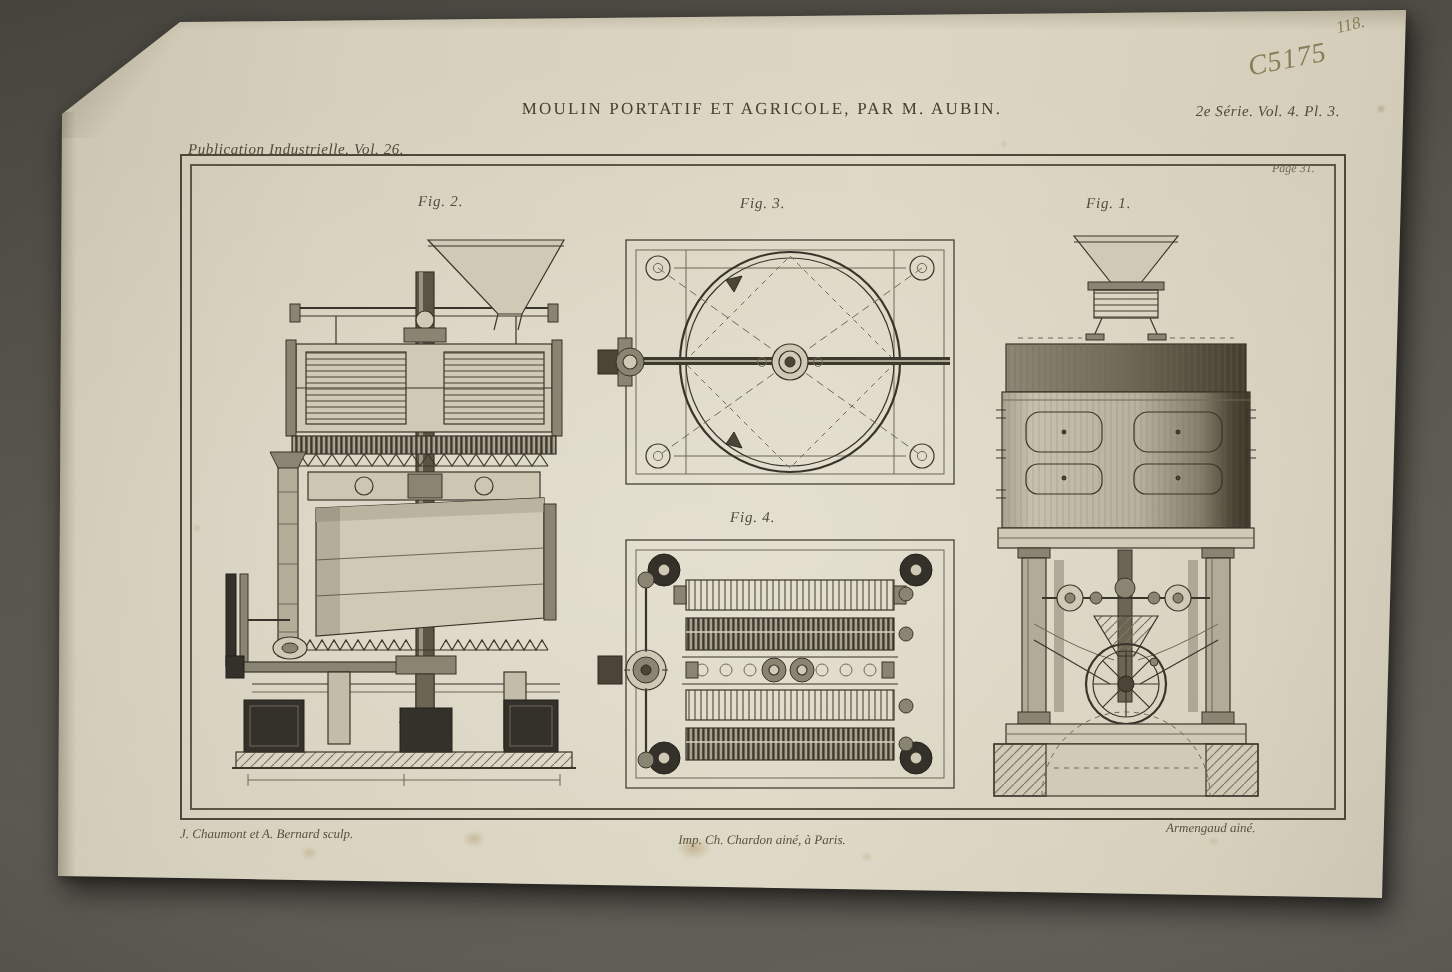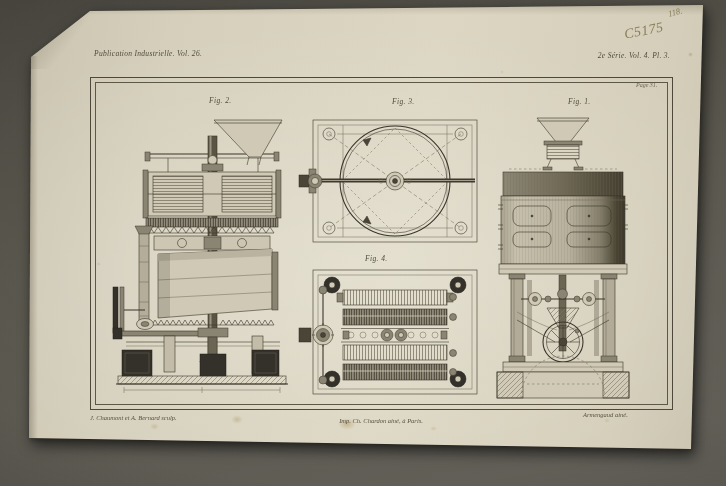--- a/index.html
+++ b/index.html
@@ -23,26 +23,26 @@
   .edge-shade{position:absolute;left:29px;top:56px;width:9px;height:383px;
     background:linear-gradient(90deg, rgba(55,45,22,.28), rgba(55,45,22,0));}
   .top-shade{position:absolute;left:88px;top:5px;width:616px;height:10px;
     background:linear-gradient(180deg, rgba(60,52,30,.18), rgba(60,52,30,0));}
   .stain{position:absolute;border-radius:50%;pointer-events:none;}
 
   .frame-outer{position:absolute;left:90px;top:77px;width:581px;height:331px;border:1px solid #4d4839;}
   .frame-inner{position:absolute;inset:4px;border:1px solid #5d5747;}
 
   .txt{position:absolute;color:#4f4a3b;white-space:nowrap;}
-  .hdr-left{left:94px;top:49px;font-style:italic;font-size:7.5px;letter-spacing:.3px;}
+  .hdr-left{left:94px;top:70px;font-style:italic;font-size:7.5px;letter-spacing:.3px;}
   .hdr-right{left:540px;top:51px;width:130px;text-align:right;font-style:italic;font-size:7.5px;letter-spacing:.3px;}
   .title{left:90px;top:49px;width:582px;text-align:center;font-size:8.5px;letter-spacing:1.1px;color:#44402f;}
   .page-note{left:636px;top:82px;font-style:italic;font-size:6px;color:#6e6857;}
   .figlabel{font-style:italic;font-size:7.5px;color:#4f4a3c;letter-spacing:.4px;}
-  .fl2{left:188px;top:96px;margin-left:21px;} .fl3{left:392px;top:97px;} .fl1{left:568px;top:97px;} .fl4{left:365px;top:254px;}
+  .fl2{left:188px;top:96px;margin-left:21px;} .fl3{left:370px;top:97px;} .fl1{left:543px;top:97px;} .fl4{left:365px;top:254px;}
   .scale-note{left:510px;top:387px;width:130px;text-align:center;font-style:italic;font-size:6.5px;color:#57513f;}
   .foot{font-style:italic;font-size:6.5px;color:#57513f;}
   .foot-left{left:90px;top:414px;}
   .foot-center{left:90px;top:417px;width:582px;text-align:center;}
   .foot-right{left:583px;top:411px;}
   .pencil{position:absolute;font-style:italic;color:rgba(125,112,70,.85);}
   .pencil-a{left:668px;top:7px;font-size:8.5px;transform:rotate(-14deg);}
   .pencil-b{left:624px;top:23px;font-size:14px;letter-spacing:.5px;transform:rotate(-11deg);}
 
   svg.fig{position:absolute;overflow:visible;}
@@ -109,20 +109,21 @@
       <div class="stain" style="left:430px;top:426px;width:7px;height:5px;background:radial-gradient(closest-side,rgba(146,110,40,.18),rgba(146,110,40,0));"></div>
       <div class="stain" style="left:604px;top:418px;width:6px;height:5px;background:radial-gradient(closest-side,rgba(146,110,40,.16),rgba(146,110,40,0));"></div>
       <div class="stain" style="left:688px;top:52px;width:5px;height:5px;background:radial-gradient(closest-side,rgba(120,90,40,.28),rgba(120,90,40,0));"></div>
       <div class="stain" style="left:96px;top:262px;width:5px;height:4px;background:radial-gradient(closest-side,rgba(120,90,30,.16),rgba(120,90,30,0));"></div>
       <div class="stain" style="left:500px;top:70px;width:4px;height:4px;background:radial-gradient(closest-side,rgba(120,90,30,.14),rgba(120,90,30,0));"></div>
 
       <div class="pencil pencil-a">118.</div>
       <div class="pencil pencil-b">C5175</div>
 
       <div class="txt hdr-left">Publication Industrielle. Vol. 26.</div>
+      <div class="txt title">MOULIN PORTATIF ET AGRICOLE, PAR M. AUBIN.</div>
       <div class="txt hdr-right">2e Série. Vol. 4. Pl. 3.</div>
 
       <div class="frame-outer">
         <div class="frame-inner"></div>
       </div>
       <div class="txt page-note">Page 31.</div>
 
       <div class="txt figlabel fl2">Fig. 2.</div>
       <div class="txt figlabel fl3">Fig. 3.</div>
       <div class="txt figlabel fl1">Fig. 1.</div>

